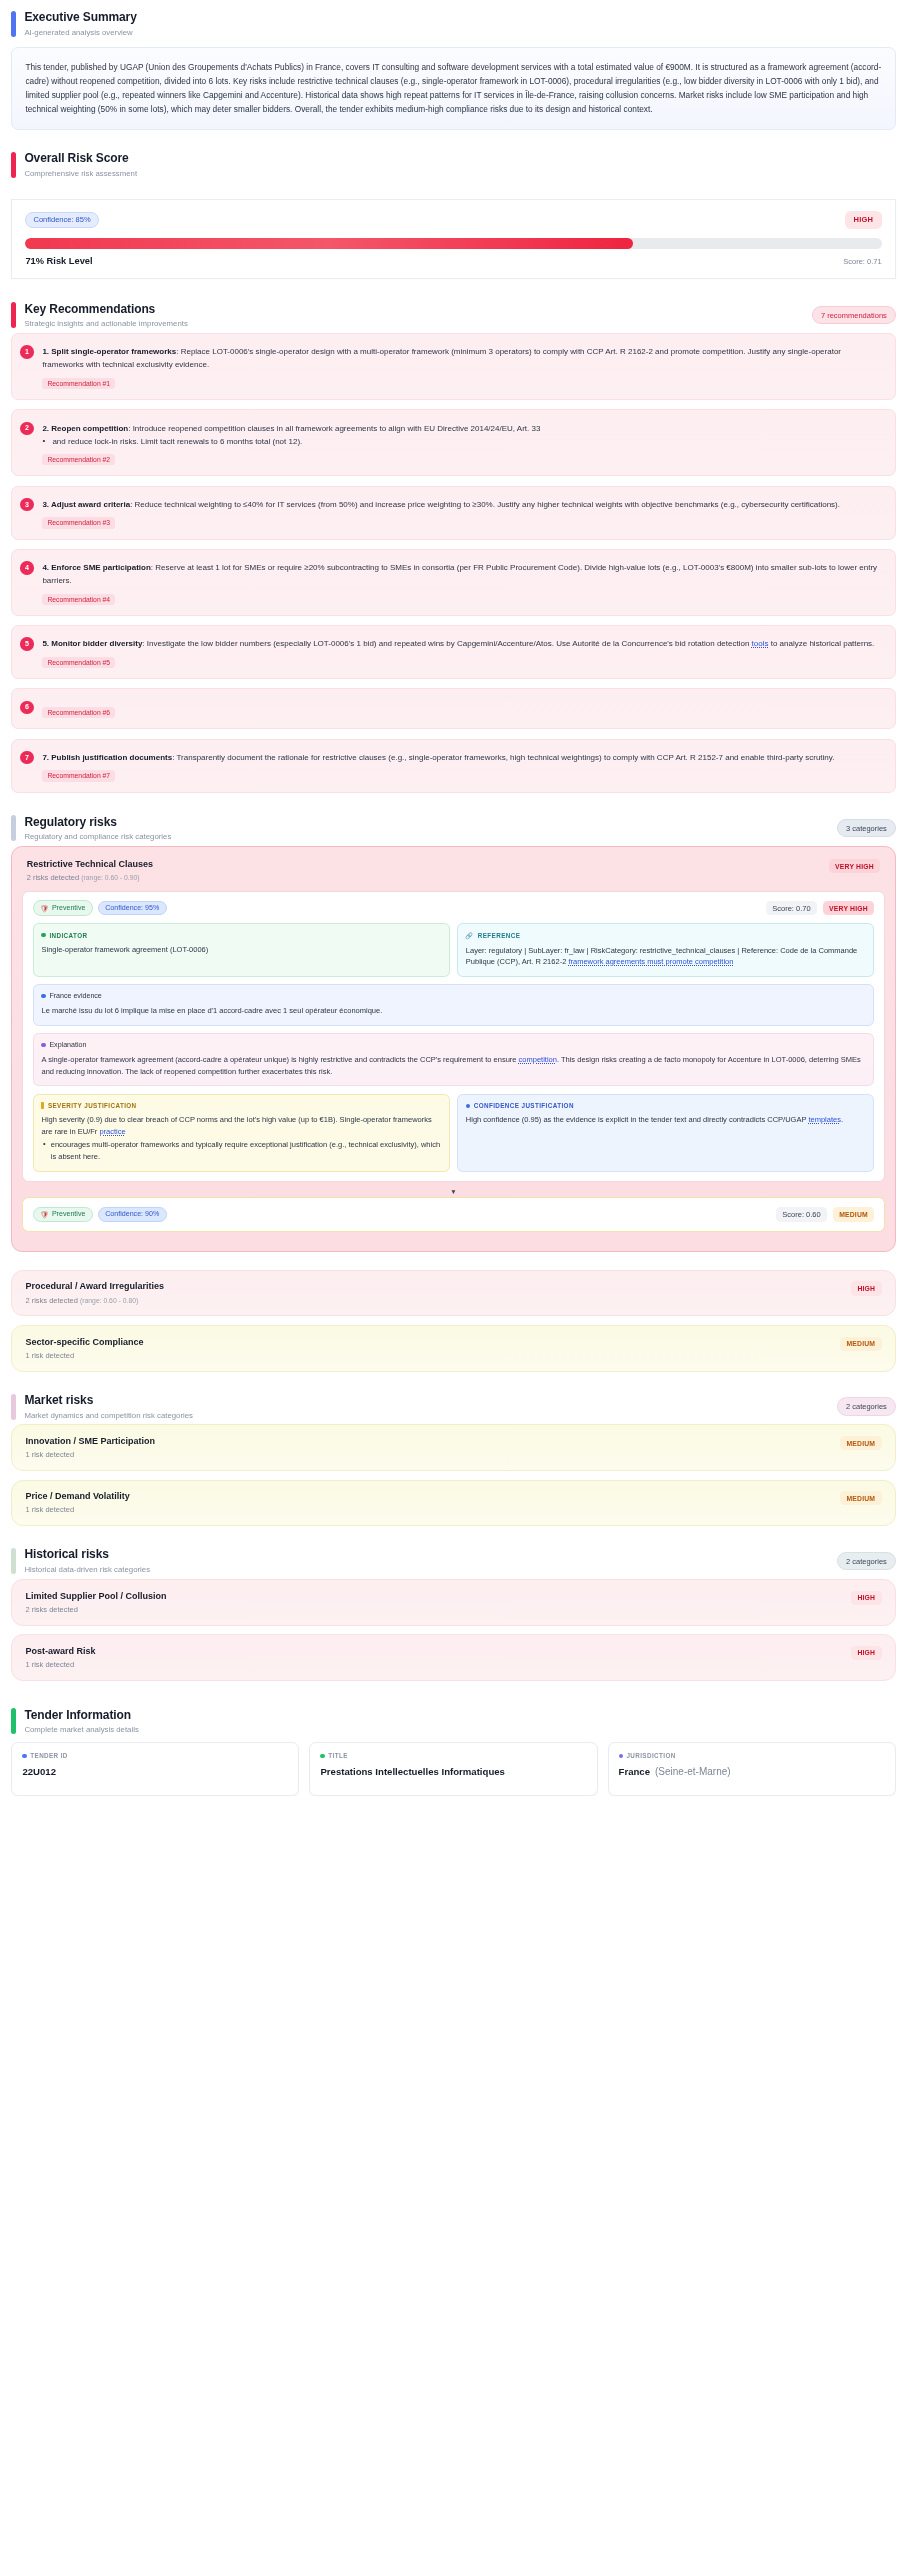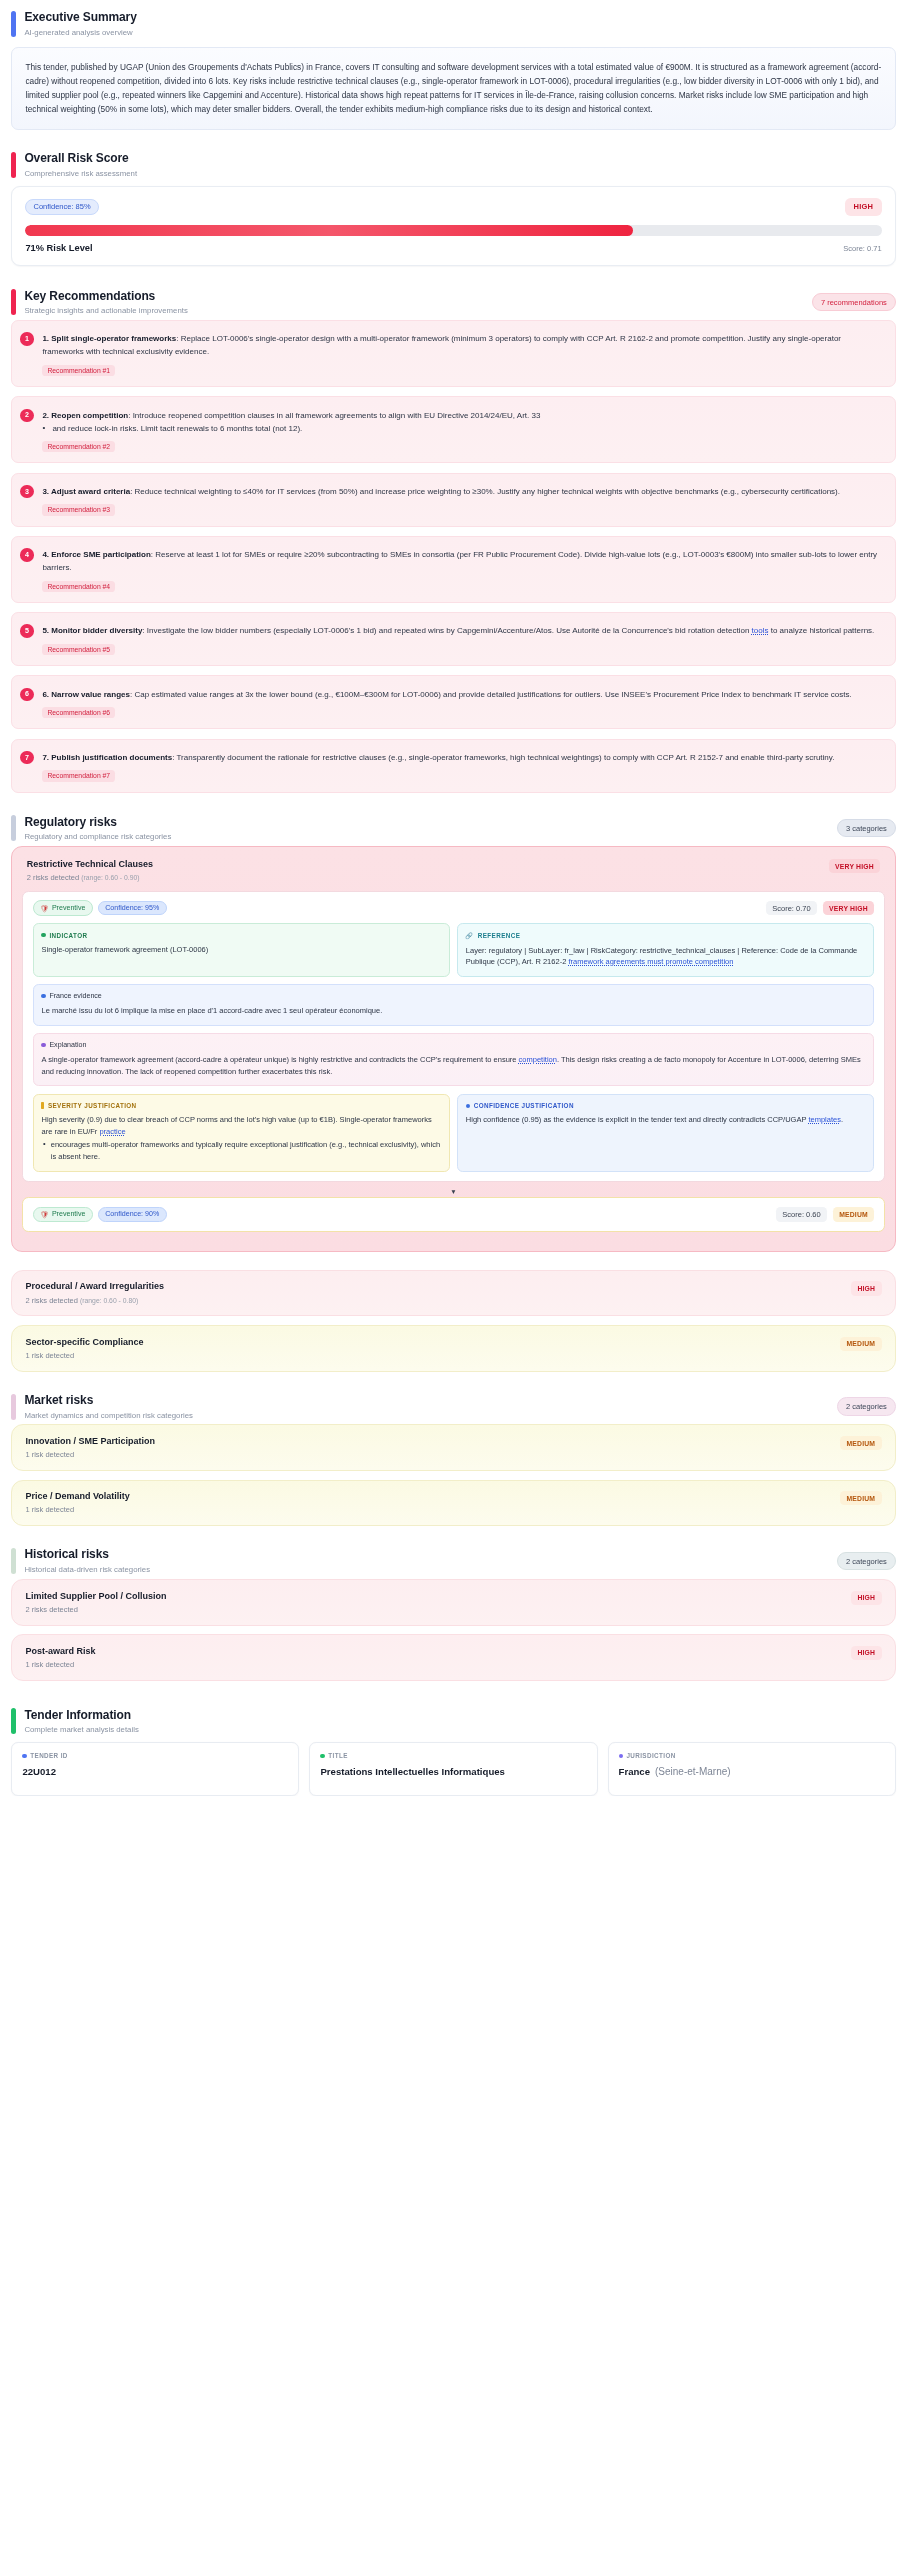--- a/index.html
+++ b/index.html
@@ -43,24 +43,24 @@
     margin: 5.7px 0 18.5px 0;
     background: linear-gradient(180deg,#fbfcff 0%, #f3f6fd 100%);
     border: 0.7px solid #e3e9f5;
     border-radius: 7.1px;
     padding: 12px 13px 13px 13px;
   }
   .exec-text { font-size: 8.3px; line-height: 14px; color: #2d3545; }
 
   
   .score-card {
-    margin: 3px 0 20px 0;
+    margin: 16px 0 20px 0;
     background: #fff;
     border: 0.7px solid #e9edf3;
-    border-radius: 9px;
+    border-radius: 0;
     padding: 11.4px 13px 11.4px 13px;
     box-shadow: 0 0.7px 1.4px rgba(16,24,40,.04);
   }
   .score-top { display: flex; align-items: center; justify-content: space-between; }
   .chip-conf {
     font-size: 7.5px; color: #2f57c9; background: #e4ecfd;
     border: 0.7px solid #c8d9fb; border-radius: 712px; padding: 2.8px 7.1px;
   }
   .chip-level {
     font-size: 7.5px; font-weight: bold; letter-spacing:0.2px;
@@ -219,21 +219,21 @@
       <div class="sec-sub">Strategic insights and actionable improvements</div>
     </div>
     <span class="pill-count" style="color:#d2213f;background:#fbe3e8;border:0.7px solid #f8ccd5;">7 recommendations</span>
   </div>
   <div id="rec-list">
       <div class="rec"><span class="rec-num">1</span><div class="rec-text"><b>1. Split single-operator frameworks</b><span>: Replace LOT-0006's single-operator design with a multi-operator framework (minimum 3 operators) to comply with CCP Art. R 2162-2 and promote competition. Justify any single-operator frameworks with technical exclusivity evidence.</span></div><span class="rec-tag">Recommendation #1</span></div>
       <div class="rec"><span class="rec-num">2</span><div class="rec-text"><b>2. Reopen competition</b><span>: Introduce reopened competition clauses in all framework agreements to align with EU Directive 2014/24/EU, Art. 33</span></div><div class="rec-bullet">and reduce lock-in risks. Limit tacit renewals to 6 months total (not 12).</div><span class="rec-tag">Recommendation #2</span></div>
       <div class="rec"><span class="rec-num">3</span><div class="rec-text"><b>3. Adjust award criteria</b><span>: Reduce technical weighting to ≤40% for IT services (from 50%) and increase price weighting to ≥30%. Justify any higher technical weights with objective benchmarks (e.g., cybersecurity certifications).</span></div><span class="rec-tag">Recommendation #3</span></div>
       <div class="rec"><span class="rec-num">4</span><div class="rec-text"><b>4. Enforce SME participation</b><span>: Reserve at least 1 lot for SMEs or require ≥20% subcontracting to SMEs in consortia (per FR Public Procurement Code). Divide high-value lots (e.g., LOT-0003's €800M) into smaller sub-lots to lower entry barriers.</span></div><span class="rec-tag">Recommendation #4</span></div>
       <div class="rec"><span class="rec-num">5</span><div class="rec-text"><b>5. Monitor bidder diversity</b><span>: Investigate the low bidder numbers (especially LOT-0006's 1 bid) and repeated wins by Capgemini/Accenture/Atos. Use Autorité de la Concurrence's bid rotation detection </span><a class="lnk" href="#">tools</a><span> to analyze historical patterns.</span></div><span class="rec-tag">Recommendation #5</span></div>
-      <div class="rec"><span class="rec-num">6</span><div class="rec-text"><b>6. Narrow value ranges</b><span>: Cap estimated value ranges at 3x the lower bound (e.g., €100M–€300M for LOT-0006) and provide detailed justifications for outliers. Use INSEE's Procurement Price Index to benchmark IT service costs.</span></div><span class="rec-tag">Recommendation #6</span></div>
+      <div class="rec"><span class="rec-num">6</span><span class="rec-tag">Recommendation #6</span></div>
       <div class="rec"><span class="rec-num">7</span><div class="rec-text"><b>7. Publish justification documents</b><span>: Transparently document the rationale for restrictive clauses (e.g., single-operator frameworks, high technical weightings) to comply with CCP Art. R 2152-7 and enable third-party scrutiny.</span></div><span class="rec-tag">Recommendation #7</span></div>
     </div>
 
   <div class="spacer-md"></div>
   <div class="sec-head">
     <div>
       <span class="bar" style="background:#c7cedd"></span>
       <div class="sec-title">Regulatory risks</div>
       <div class="sec-sub">Regulatory and compliance risk categories</div>
     </div>

